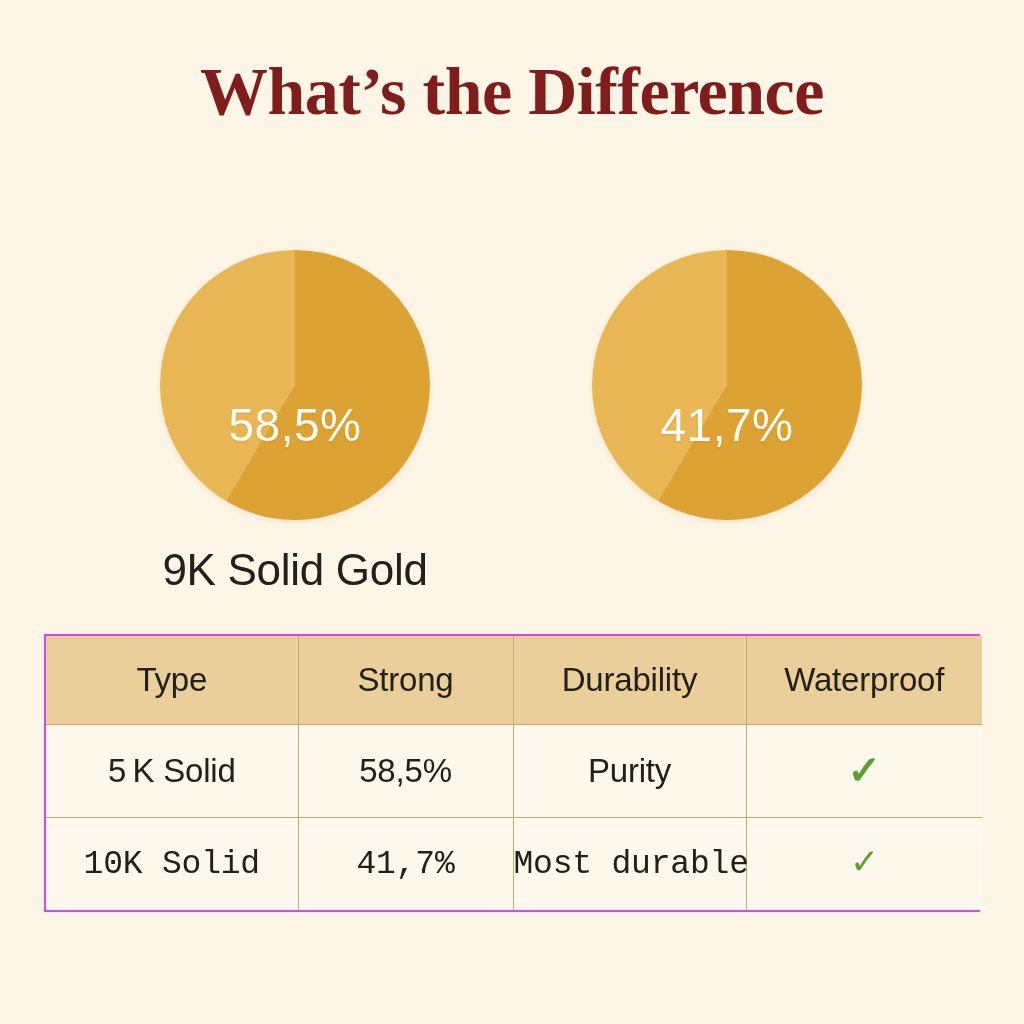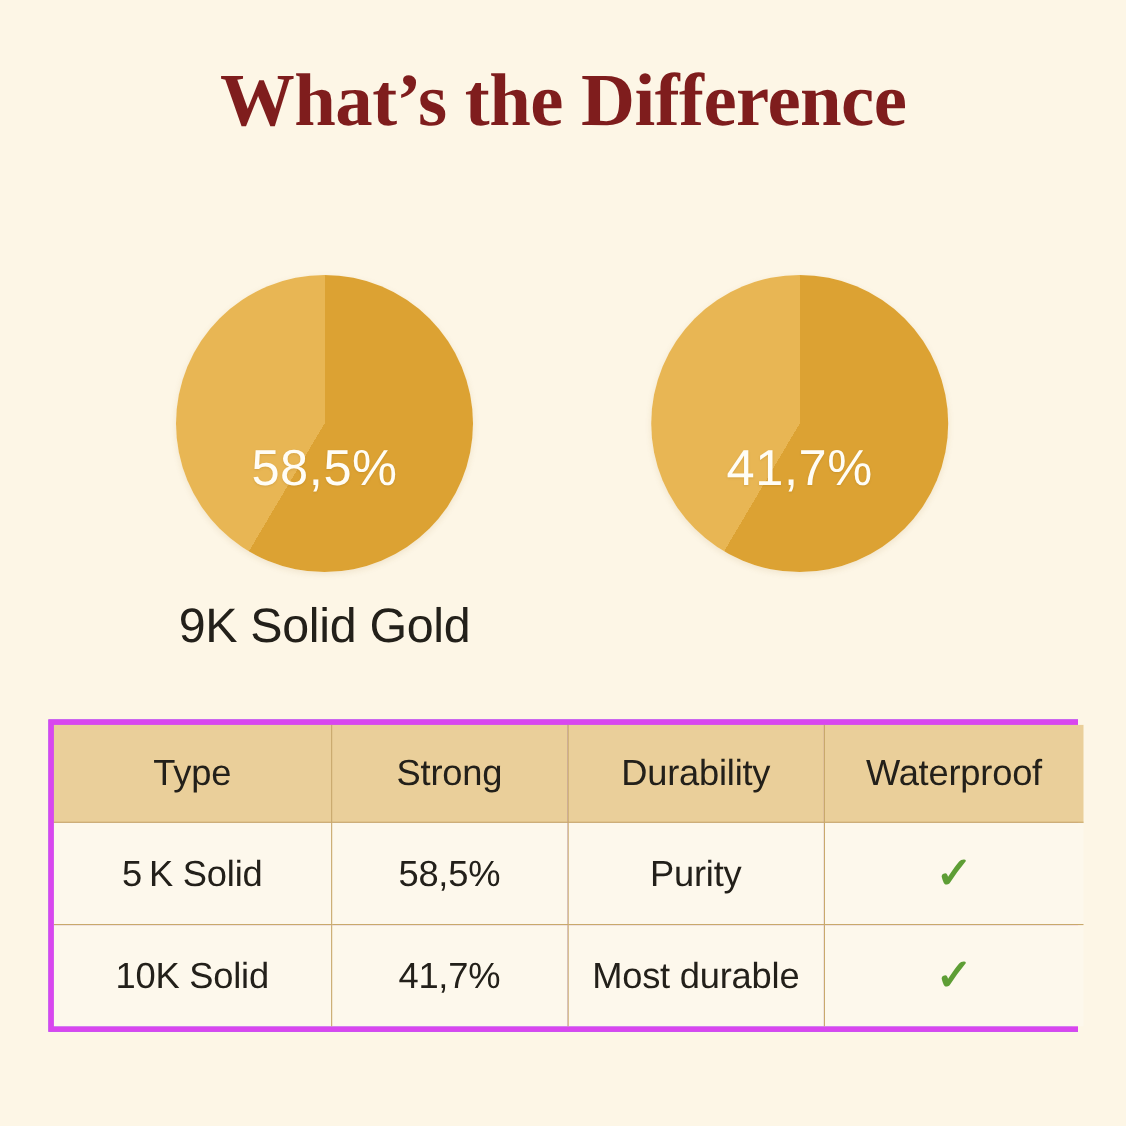--- a/index.html
+++ b/index.html
@@ -94,24 +94,23 @@
     letter-spacing: -0.3px;
     white-space: nowrap;
   }
 
   
   .table-wrap {
     position: absolute;
     left: 44px;
     top: 634px;
     width: 936px;
-    border: 5px solid #d946ef;
+    border: 2px solid #d946ef;
     box-sizing: border-box;
-    background: #8b5cf6;
-    margin-top: 20px;
+    background: #1d4ed8;
   }
   table.compare {
     width: 100%;
     border-collapse: collapse;
     table-layout: fixed;
   }
   table.compare col.c-type  { width: 252px; }
   table.compare col.c-pur   { width: 215px; }
   table.compare col.c-dur   { width: 233px; }
   table.compare col.c-wtr   { width: 236px; }
@@ -120,21 +119,21 @@
   table.compare td {
     border-right: 1px solid #c9a96b;
     border-bottom: 1px solid #c9a96b;
     text-align: center;
     padding: 0;
     font-weight: 400;
     color: #23201a;
   }
   table.compare th:last-child,
   table.compare td:last-child { border-right: none; }
-  table.compare tr:last-child td { border-bottom: none; }
+  table.compare tr:last-child td { border-bottom: none; font-family: Liberation Mono, monospace; }
 
   table.compare thead th {
     background: #eacf9a;
     height: 88px;
     font-size: 33px;
     letter-spacing: -0.2px;
   }
   table.compare tbody td {
     background: #fdf8ec;
     height: 92px;

